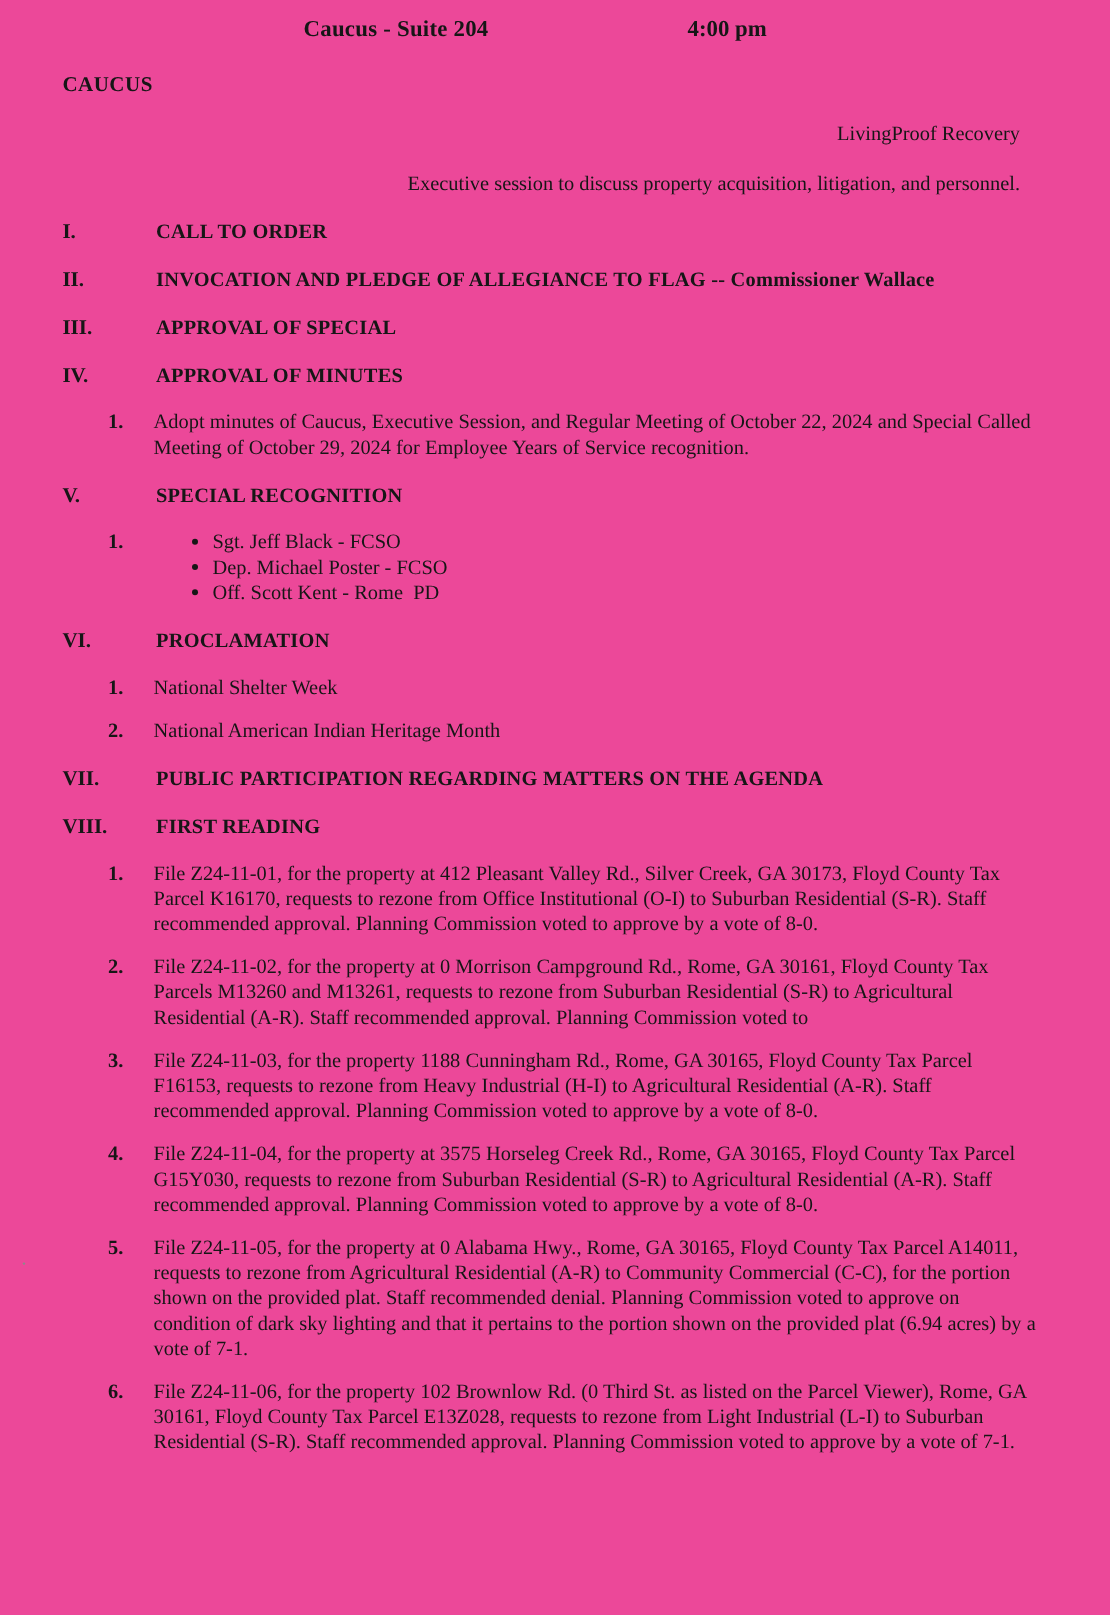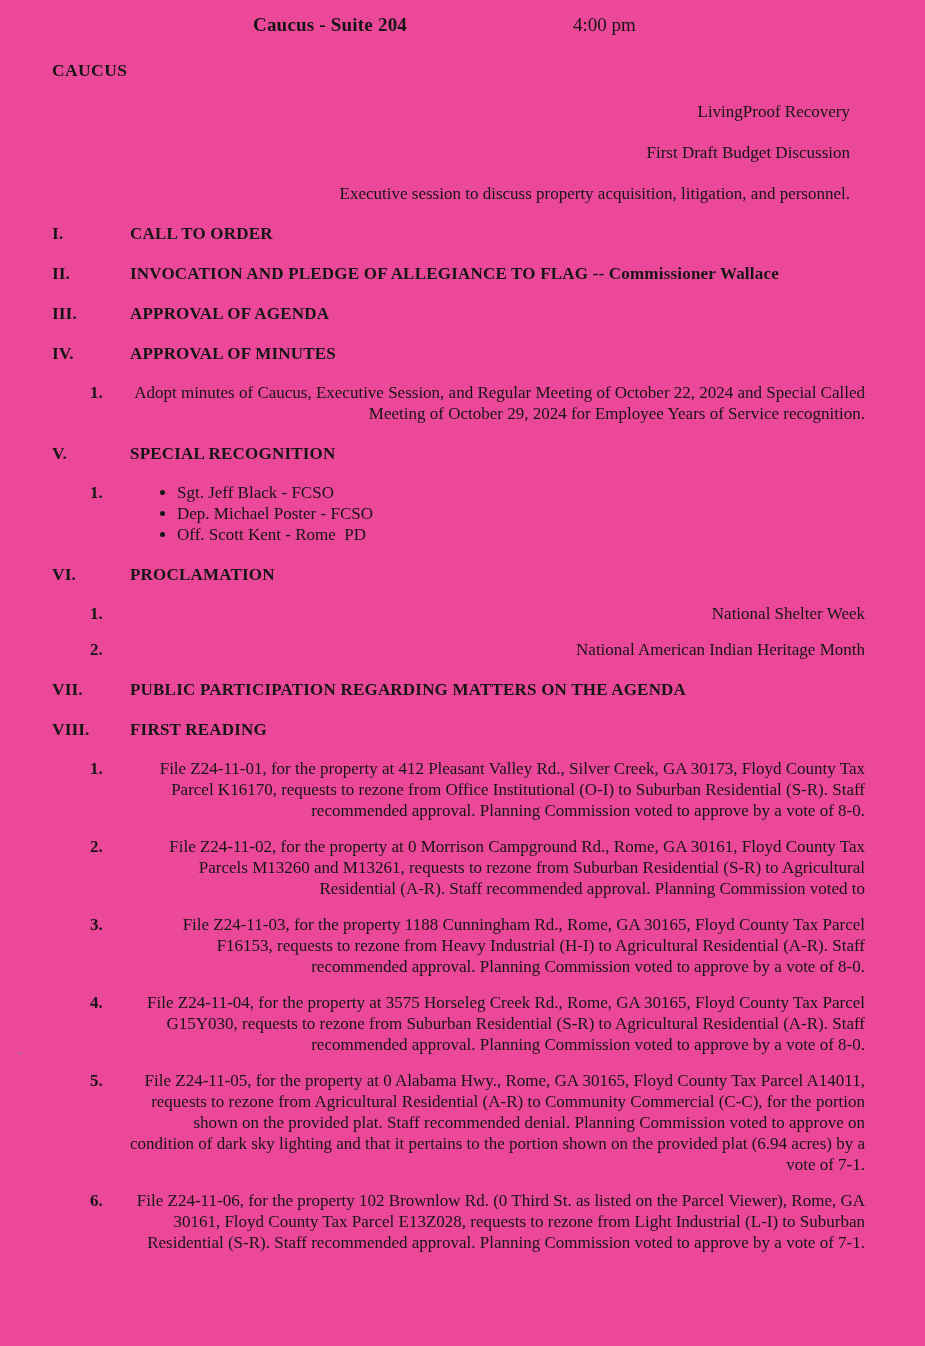--- a/index.html
+++ b/index.html
@@ -25,21 +25,21 @@
   .header-label {
     font-weight: bold;
     font-size: 19px;
     line-height: 25px;
     letter-spacing: 0.2px;
   }
   .header-time {
     position: absolute;
     left: 320px;
     top: 0;
-    font-weight: normal;
+    font-weight: bold;
     font-size: 19px;
     line-height: 25px;
   }
 
   
   .caucus-title {
     margin-top: 23px;
     font-size: 17.5px;
     font-weight: bold;
     letter-spacing: 0.4px;
@@ -79,21 +79,20 @@
     width: 38px;
     margin-left: 38px;
     font-weight: bold;
     font-size: 17px;
     line-height: 21px;
   }
   .item-text {
     width: 737px;
     font-size: 17px;
     line-height: 21px;
-    text-align: right;
   }
 
   
   .bullet-list {
     list-style: disc outside;
     padding-left: 49px;
   }
   .bullet-item {
     font-size: 17px;
     line-height: 21px;
@@ -119,41 +118,40 @@
   <header class="doc-header">
     <div class="header-row">
       <span class="header-label">Caucus - Suite 204</span>
       <span class="header-time">4:00 pm</span>
     </div>
   </header>
 
   <section class="caucus-block">
     <h2 class="caucus-title">CAUCUS</h2>
     <p class="caucus-item">LivingProof Recovery</p>
-    <p class="caucus-item">First Draft Budget Discussion</p>
     <p class="caucus-item">Executive session to discuss property acquisition, litigation, and personnel.</p>
   </section>
 
   <main id="sections">
       <section class="section">
         <div class="section-heading">
           <span class="numeral">I.</span>
           <span class="section-title">CALL TO ORDER</span>
         </div>
       </section>
       <section class="section">
         <div class="section-heading">
           <span class="numeral">II.</span>
           <span class="section-title">INVOCATION AND PLEDGE OF ALLEGIANCE TO FLAG -- Commissioner Wallace</span>
         </div>
       </section>
       <section class="section">
         <div class="section-heading">
           <span class="numeral">III.</span>
-          <span class="section-title">APPROVAL OF AGENDA</span>
+          <span class="section-title">APPROVAL OF SPECIAL</span>
         </div>
       </section>
       <section class="section">
         <div class="section-heading">
           <span class="numeral">IV.</span>
           <span class="section-title">APPROVAL OF MINUTES</span>
         </div>
         <div class="agenda-item">
           <span class="item-number">1.</span>
           <div class="item-text">Adopt minutes of Caucus, Executive Session, and Regular Meeting of October 22, 2024 and Special Called Meeting of October 29, 2024 for Employee Years of Service recognition.</div>

